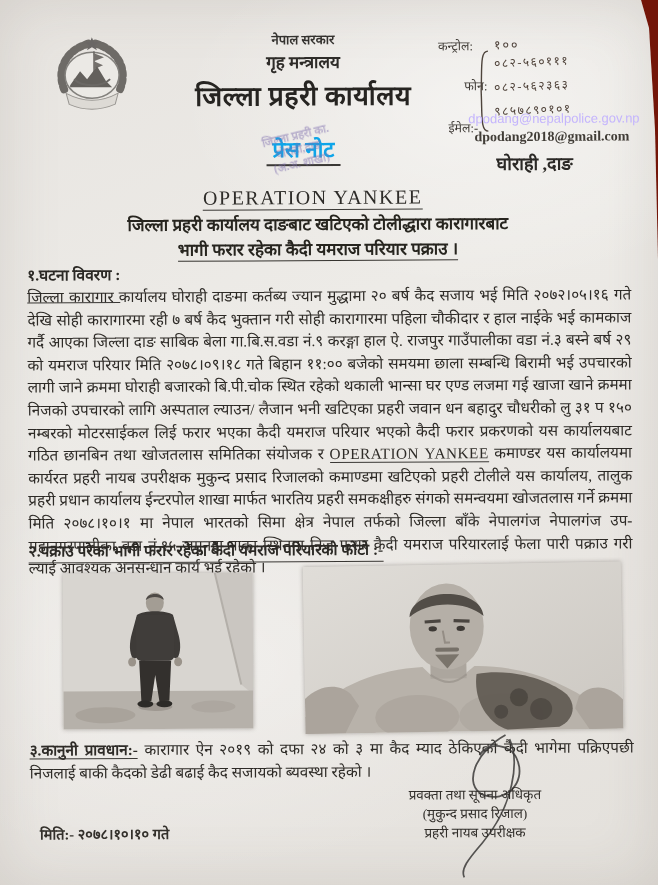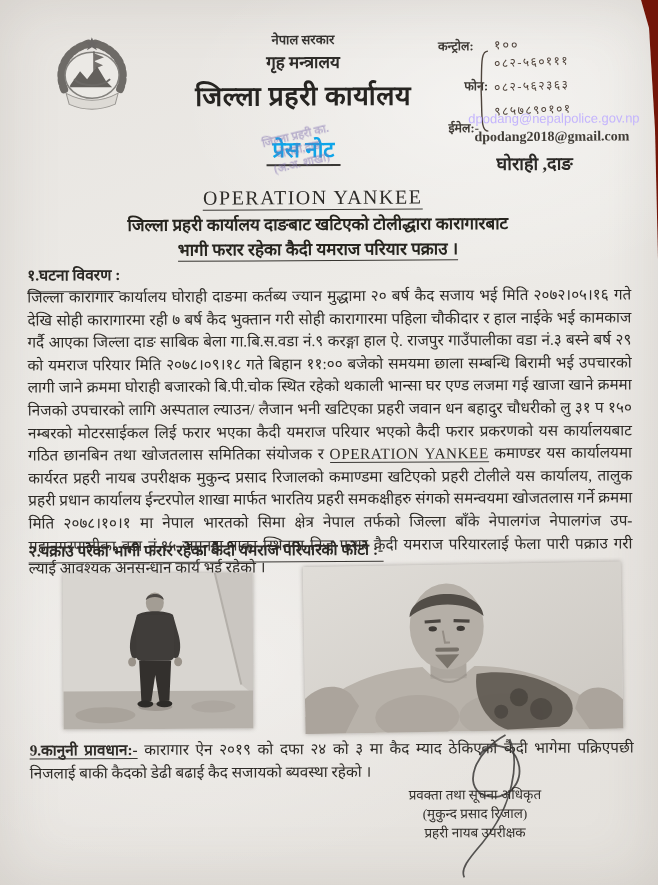--- a/index.html
+++ b/index.html
@@ -28,21 +28,21 @@
   .ministry { font-size: 17px; font-weight: 700; margin-top: 2px; color: #2e2c29; }
   .office   { font-size: 27px; font-weight: 700; margin-top: 3px; color: #262421; letter-spacing: .5px; }
   .pressnote{ font-size: 22px; font-weight: 700; margin-top: 20px; display: inline-block;
               border-bottom: 2px solid #3a3835; padding: 0 6px 1px; color: #0ea5e9;}
   .stamp {
     position: absolute; left: 225px; top: 128px; width: 150px; text-align: center;
     transform: rotate(-13deg); color: #7f6fae; opacity: .5; filter: blur(.4px);
     font-size: 11.5px; line-height: 14px; font-weight: 700;
   }
   .contacts { position: absolute; left: 438px; top: 34px; width: 212px; font-size: 12.5px; }
-  .c-row-label { color: #3e3a35; font-weight: 700; }
+  .c-row-label { color: #3e3a35; font-weight: 400; }
   .ctrl-label { position: absolute; left: 2px; top: 4px; }
   .ctrl-val   { position: absolute; left: 58px; top: 3px; letter-spacing: 2px; color: #4a3d35; text-align: right; }
   .phone-label{ position: absolute; left: 12px; top: 44px; margin-left: 16px; }
   .bracket-icon { position: absolute; left: 40px; top: 16px; height: 84px; width: 14px; }
   .phone-num  { position: absolute; left: 58px; color: #4e4138; letter-spacing: 1.5px;
                 transform: rotate(-2deg); font-size: 12px; }
   .pn0 { top: 20px; } .pn1 { top: 44px; } .pn2 { top: 68px; }
   .email-label{ position: absolute; left: 12px; top: 86px; }
   .email1 { position: absolute; left: 32px; top: 78px; font-size: 13px; color: #c4b5fd;
             font-family: "Liberation Sans", sans-serif; }
@@ -54,21 +54,21 @@
   .op-title span { font-size: 20px; letter-spacing: 1.5px; color: #2e2c29;
                    border-bottom: 1.6px solid #3a3835; padding-bottom: 1px; }
   .sub1 { position: absolute; left: 0; right: 20px; top: 212px; text-align: center;
           font-size: 17px; font-weight: 700; color: #27251f; }
   .sub2 { position: absolute; left: 0; right: 20px; top: 237px; text-align: center; }
   .sub2 span { font-size: 17px; font-weight: 700; color: #27251f;
                border-bottom: 1.6px solid #35332f; padding-bottom: 1px; }
 
   
   .sec1-head { position: absolute; left: 28px; top: 262px; font-size: 15.5px; font-weight: 700;
-               border-bottom: 1.5px solid #3a3835; padding-bottom: 6px; color: #2b2925;}
+               border-bottom: 1.5px solid #3a3835; padding-bottom: 17px; color: #2b2925;}
   .para { position: absolute; left: 28px; top: 285px; width: 604px;
           font-size: 15.3px; line-height: 22.6px; text-align: justify; color: #2e2b27; }
   .para .op-inline { border-bottom: 1.5px solid #3a3835; letter-spacing: .5px; }
   .sec2-head { position: absolute; left: 28px; top: 538px; font-size: 15.5px; font-weight: 700;
                border-bottom: 1.5px solid #3a3835; padding-bottom: 1px; color: #2b2925;}
 
   
   .photo { position: absolute; background: #d8d5d1; box-shadow: 0 0 4px rgba(90,85,78,.45); }
   .photo-left  { left: 62px;  top: 572px; width: 190px; height: 156px; }
   .photo-right { left: 303px; top: 565px; width: 318px; height: 167px; transform: rotate(-0.7deg); }
@@ -192,27 +192,28 @@
       <rect x="131" y="83" width="24" height="4" rx="2" fill="#6b655d" opacity="0.85"></rect>
       <path d="M131 90 L155 90 L143 104 Z" fill="#6b655d" opacity="0.8"></path>
       <path d="M172 110 C 204 104 244 116 262 132 C 272 143 268 158 254 164 L202 166 C 184 160 168 138 172 110 Z" fill="#5e5850" opacity="0.9"></path>
       <circle cx="214" cy="134" r="9" fill="#48433d" opacity="0.8"></circle>
       <circle cx="236" cy="146" r="11" fill="#48433d" opacity="0.7"></circle>
       <circle cx="196" cy="148" r="7" fill="#48433d" opacity="0.75"></circle>
       <path d="M126 110 C 140 120 150 120 162 110" fill="none" stroke="#9b958d" stroke-width="2" opacity="0.8"></path>
     </svg>
   </div>
 
-  <div class="sec3"><span class="sec3-head">9.कानुनी प्रावधान:-</span><span> कारागार ऐन २०१९ को दफा २४ को ३ मा कैद म्याद ठेकिएको कैदी भागेमा पक्रिएपछी निजलाई बाकी कैदको डेढी बढाई कैद सजायको ब्यवस्था रहेको ।</span></div>
+  <div class="sec3"><span class="sec3-head">३.कानुनी प्रावधान:-</span><span> कारागार ऐन २०१९ को दफा २४ को ३ मा कैद म्याद ठेकिएको कैदी भागेमा पक्रिएपछी निजलाई बाकी कैदको डेढी बढाई कैद सजायको ब्यवस्था रहेको ।</span></div>
 
   <svg class="sig-scribble" viewBox="0 0 210 160">
     <path d="M96 14 C 66 30 52 64 74 74 C 96 82 116 62 108 40 C 102 22 78 20 70 34" fill="none" stroke="#3b3a38" stroke-width="1.8" opacity="0.85"></path>
     <path d="M100 18 C 110 40 104 84 72 122 C 58 138 50 148 54 156" fill="none" stroke="#3b3a38" stroke-width="1.7" opacity="0.85"></path>
   </svg>
 
   <div class="sig-block">
     <div>प्रवक्ता तथा सूचना अधिकृत</div>
     <div>(मुकुन्द प्रसाद रिजाल)</div>
     <div>प्रहरी नायब उपरीक्षक</div>
   </div>
 
+  <div class="date-line">मिति:- २०७८।१०।१० गते</div>
 
 </div>
 
 </body></html>

